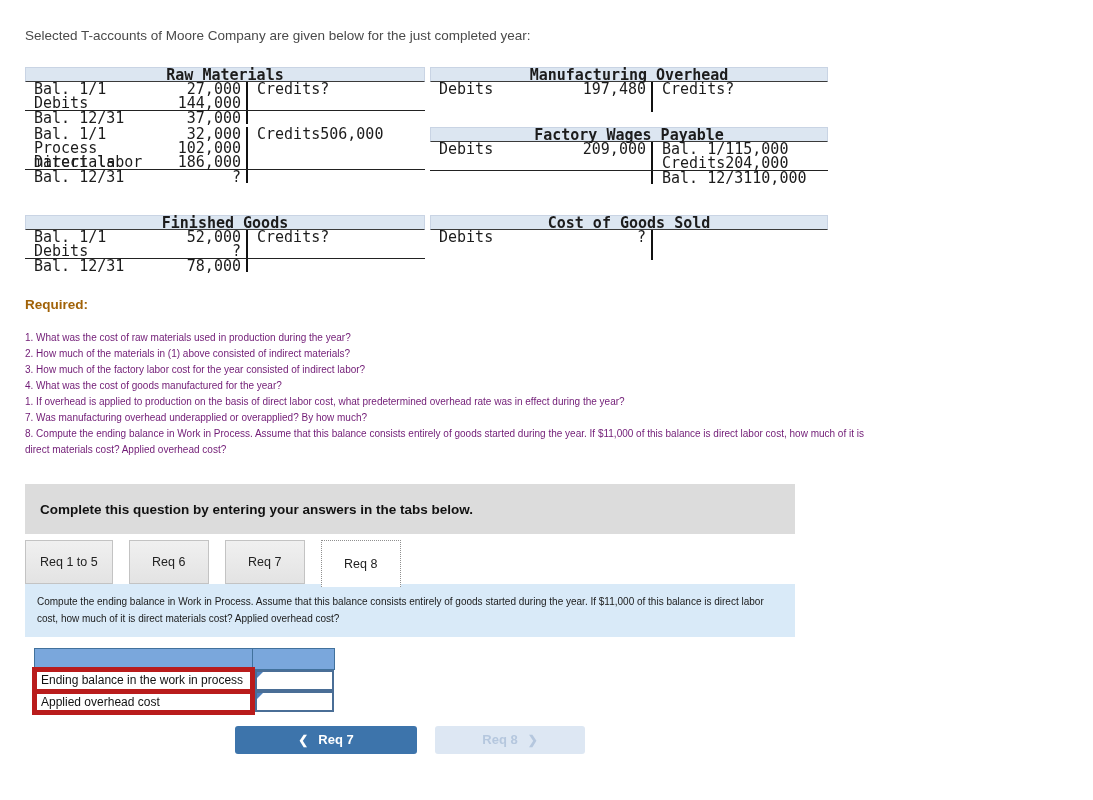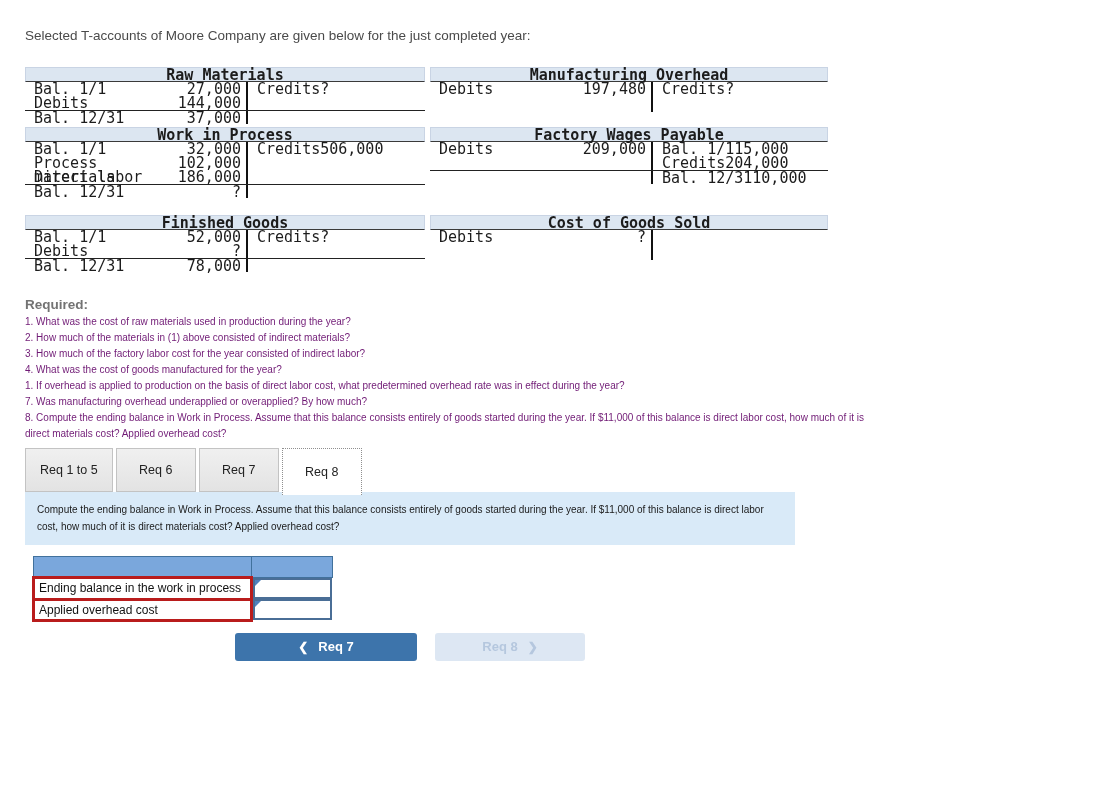--- a/index.html
+++ b/index.html
@@ -27,32 +27,32 @@
     display:flex; justify-content:space-between; padding:0 5px 0 9px;
   }
   .tacct-row .r {
     flex:1; display:flex; padding:0 5px 0 9px;
   }
   .tacct-row.bal { border-top:1.5px solid #222; }
   .tacct-row.extra { height:16px; }
 
   
   .required { margin-top:16px; width:850px; }
-  .req-heading { font-size:13.5px; font-weight:bold; color:#737373; margin-bottom:2px; }
+  .req-heading { font-size:13.5px; font-weight:bold; color:#a16207; margin-bottom:18px; }
   .req-item { font-size:10px; color:#701a75; line-height:16px; }
 
   
   .banner {
     margin-top:26px; width:770px; height:50px; background:#dcdcdc;
     display:flex; align-items:center; padding-left:15px;
     font-size:13.5px; font-weight:bold; color:#111;
   }
 
   
-  .tabs { margin-top:6px; display:flex; gap:3px; height:44px; position:relative; z-index:2; }
+  .tabs { margin-top:6px; display:flex; gap:16px; height:44px; position:relative; z-index:2; }
   .tab {
     min-width:80px; padding:0 14px; height:44px; display:flex; align-items:center;
     justify-content:center; font-size:12.5px; color:#222;
     background:linear-gradient(#f0f0f0,#e3e3e3); border:1px solid #c3c3c3; cursor:pointer;
   }
   .tab.active {
     background:#fff; border:1px dotted #8f8f8f; border-bottom:none;
     height:47px; margin-bottom:-3px;
   }
 
@@ -62,21 +62,21 @@
     font-size:10px; color:#1a1a1a; line-height:17px; position:relative; z-index:1;
   }
 
   
   .answers { margin:11px 0 0 7px; border-collapse:collapse; }
   .answers td { height:21px; }
   .hdr-l, .hdr-r { background:#7aa7dc; border:1px solid #41719c; }
   .hdr-l { width:218px; }
   .hdr-r { width:79px; }
   .lbl-cell {
-    width:218px; border:3px solid #b91c1c; font-size:12px; color:#111;
+    width:218px; border:5px solid #b91c1c; font-size:12px; color:#111;
     padding-left:4px; background:#fff;
   }
   .input-cell { width:79px; padding:0; }
   .ans-input {
     position:relative; width:79px; height:21px; background:#fff;
     border:2px solid #4a6e96; cursor:text;
   }
   .corner {
     position:absolute; top:0; left:0; width:0; height:0;
     border-left:6px solid #4f81bd; border-bottom:6px solid transparent;
@@ -151,21 +151,20 @@
             <span class="lbl"></span>
             <span class="amt"></span>
           </div>
           <div class="r">
             <span class="lbl"></span>
             <span class="amt"></span>
           </div>
         </div>
       </div>
       <div class="tacct">
-        <div class="tacct-title">Work in Process</div>
         <div class="tacct-row">
           <div class="l">
             <span class="lbl">Bal. 1/1</span>
             <span class="amt">32,000</span>
           </div>
           <div class="r">
             <span class="lbl">Credits</span>
             <span class="amt">506,000</span>
           </div>
         </div>
@@ -297,20 +296,21 @@
         <div class="req-item">1. What was the cost of raw materials used in production during the year?</div>
         <div class="req-item">2. How much of the materials in (1) above consisted of indirect materials?</div>
         <div class="req-item">3. How much of the factory labor cost for the year consisted of indirect labor?</div>
         <div class="req-item">4. What was the cost of goods manufactured for the year?</div>
         <div class="req-item">1. If overhead is applied to production on the basis of direct labor cost, what predetermined overhead rate was in effect during the year?</div>
         <div class="req-item">7. Was manufacturing overhead underapplied or overapplied? By how much?</div>
         <div class="req-item">8. Compute the ending balance in Work in Process. Assume that this balance consists entirely of goods started during the year. If $11,000 of this balance is direct labor cost, how much of it is direct materials cost? Applied overhead cost?</div>
       </div>
   </div>
 
+  <div class="banner">Complete this question by entering your answers in the tabs below.</div>
 
   <div class="tabs" id="tabs">
       <div class="tab">Req 1 to 5</div>
       <div class="tab">Req 6</div>
       <div class="tab">Req 7</div>
       <div class="tab active">Req 8</div>
     </div>
 
   <div class="panel">
     <div>Compute the ending balance in Work in Process. Assume that this balance consists entirely of goods started during the year. If $11,000 of this balance is direct labor cost, how much of it is direct materials cost? Applied overhead cost?</div>

